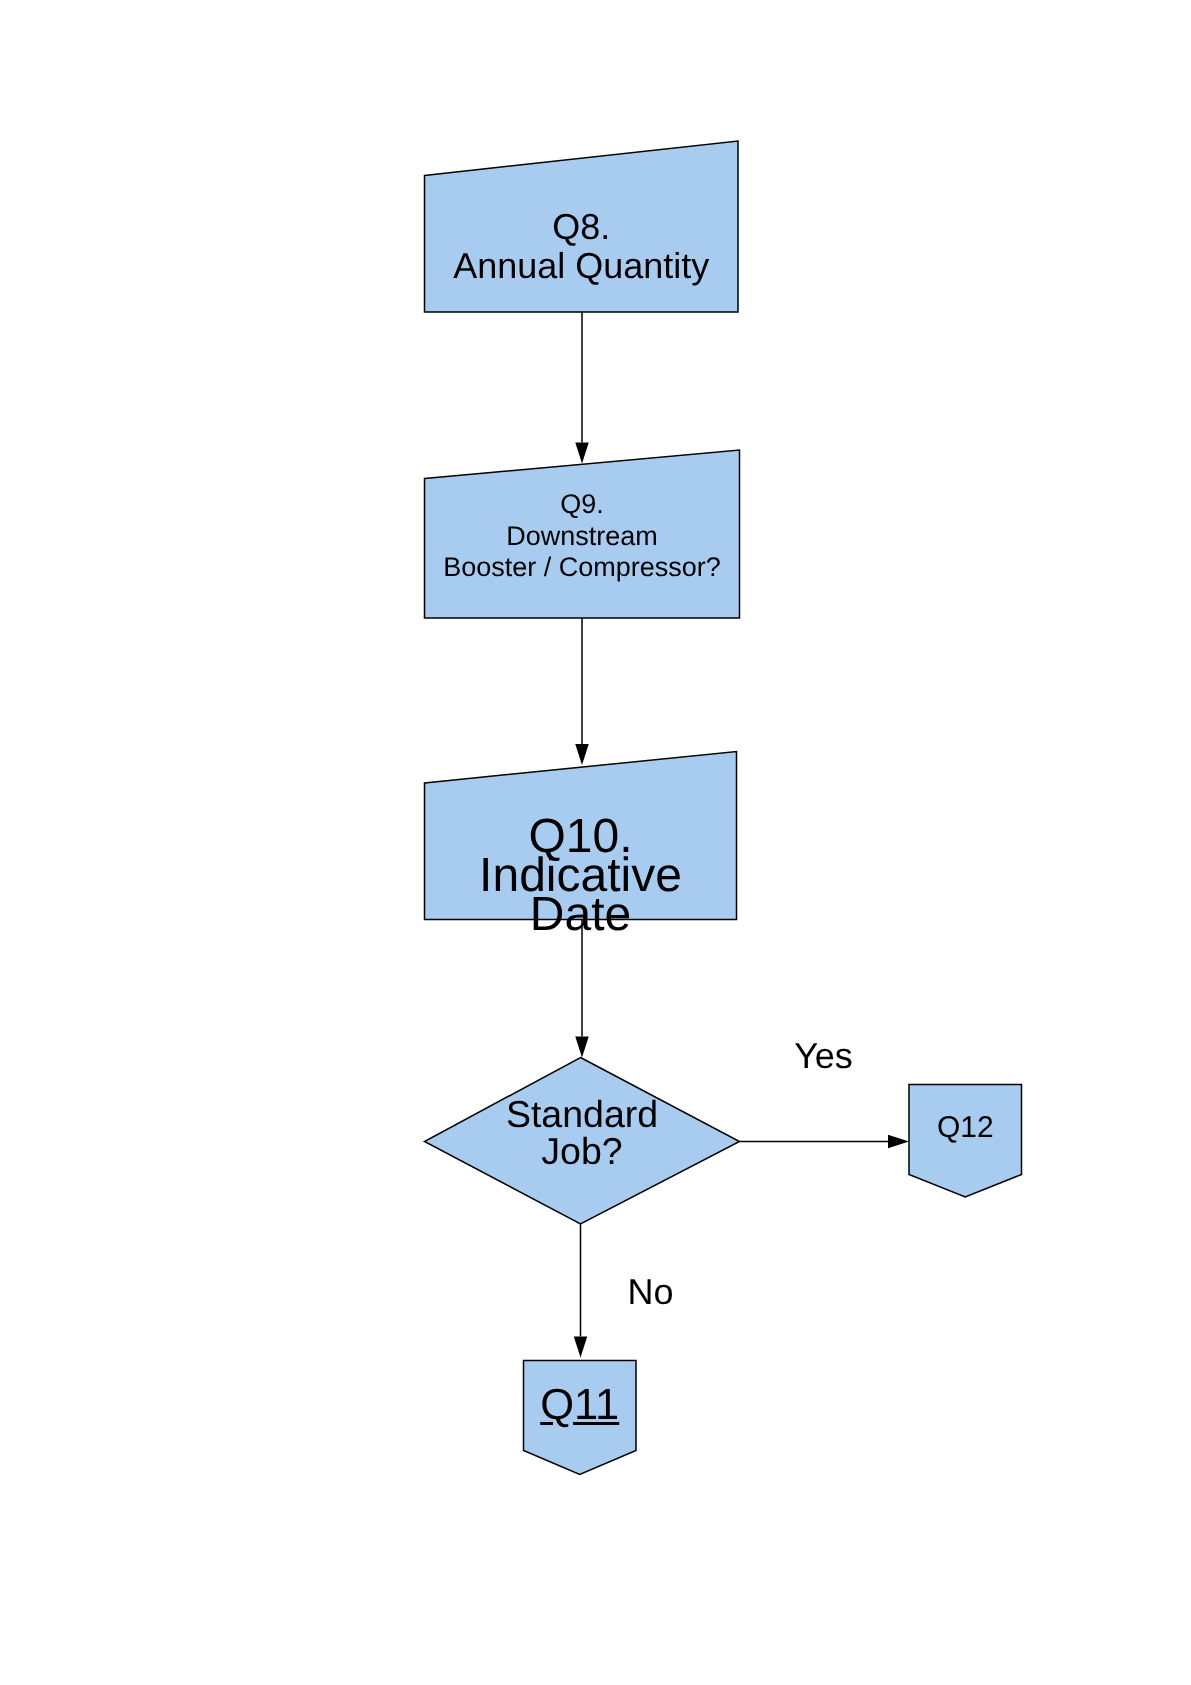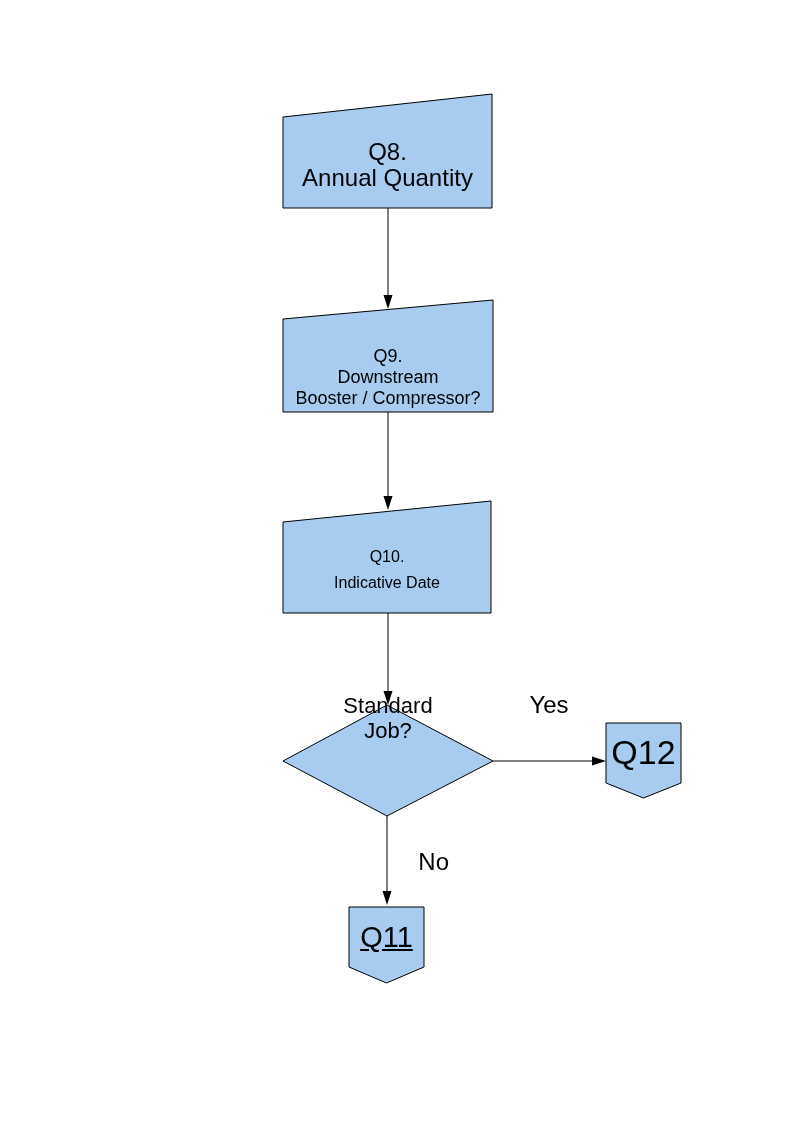--- a/index.html
+++ b/index.html
@@ -35,26 +35,26 @@
     fill: #000000;
     stroke: none;
   }
   .label {
     position: absolute;
     color: #000000;
     text-align: center;
     white-space: pre-line;
   }
   .lbl-q8   { left: 283px; top: 139px; width: 209px; font-size: 24px; line-height: 26px; }
-  .lbl-q9   { left: 283px; top: 346px; width: 210px; font-size: 18px; line-height: 21px; }
-  .lbl-q10  { left: 283px; top: 544px; width: 208px; font-size: 16px; line-height: 26px; }
-  .lbl-dec  { left: 303px; top: 693px; width: 170px; font-size: 22px; line-height: 25px; }
+  .lbl-q9   { left: 283px; top: 326px; width: 210px; font-size: 18px; line-height: 21px; }
+  .lbl-q10  { left: 283px; top: 544px; width: 208px; font-size: 32px; line-height: 26px; }
+  .lbl-dec  { left: 303px; top: 731px; width: 170px; font-size: 25px; line-height: 25px; }
   .lbl-yes  { left: 509px; top: 692px; width: 80px;  font-size: 24px; line-height: 26px; }
   .lbl-no   { left: 389px; top: 849px; width: 60px;  font-size: 24px; line-height: 26px; text-align: right; }
-  .lbl-q12  { left: 606px; top: 737px; width: 75px;  font-size: 34px; line-height: 31px; }
+  .lbl-q12  { left: 606px; top: 737px; width: 75px;  font-size: 20px; line-height: 31px; }
   .lbl-q11  { left: 349px; top: 922px; width: 75px;  font-size: 29px; line-height: 31px; text-decoration: underline; }
 </style>
 </head>
 <body>
 
 <div class="page">
 
   <svg class="canvas" viewBox="0 0 794 1123" xmlns="http://www.w3.org/2000/svg">
 
     <polygon class="node-shape" points="283,117 492,94 492,208 283,208" fill="#A8CCF0"></polygon>

